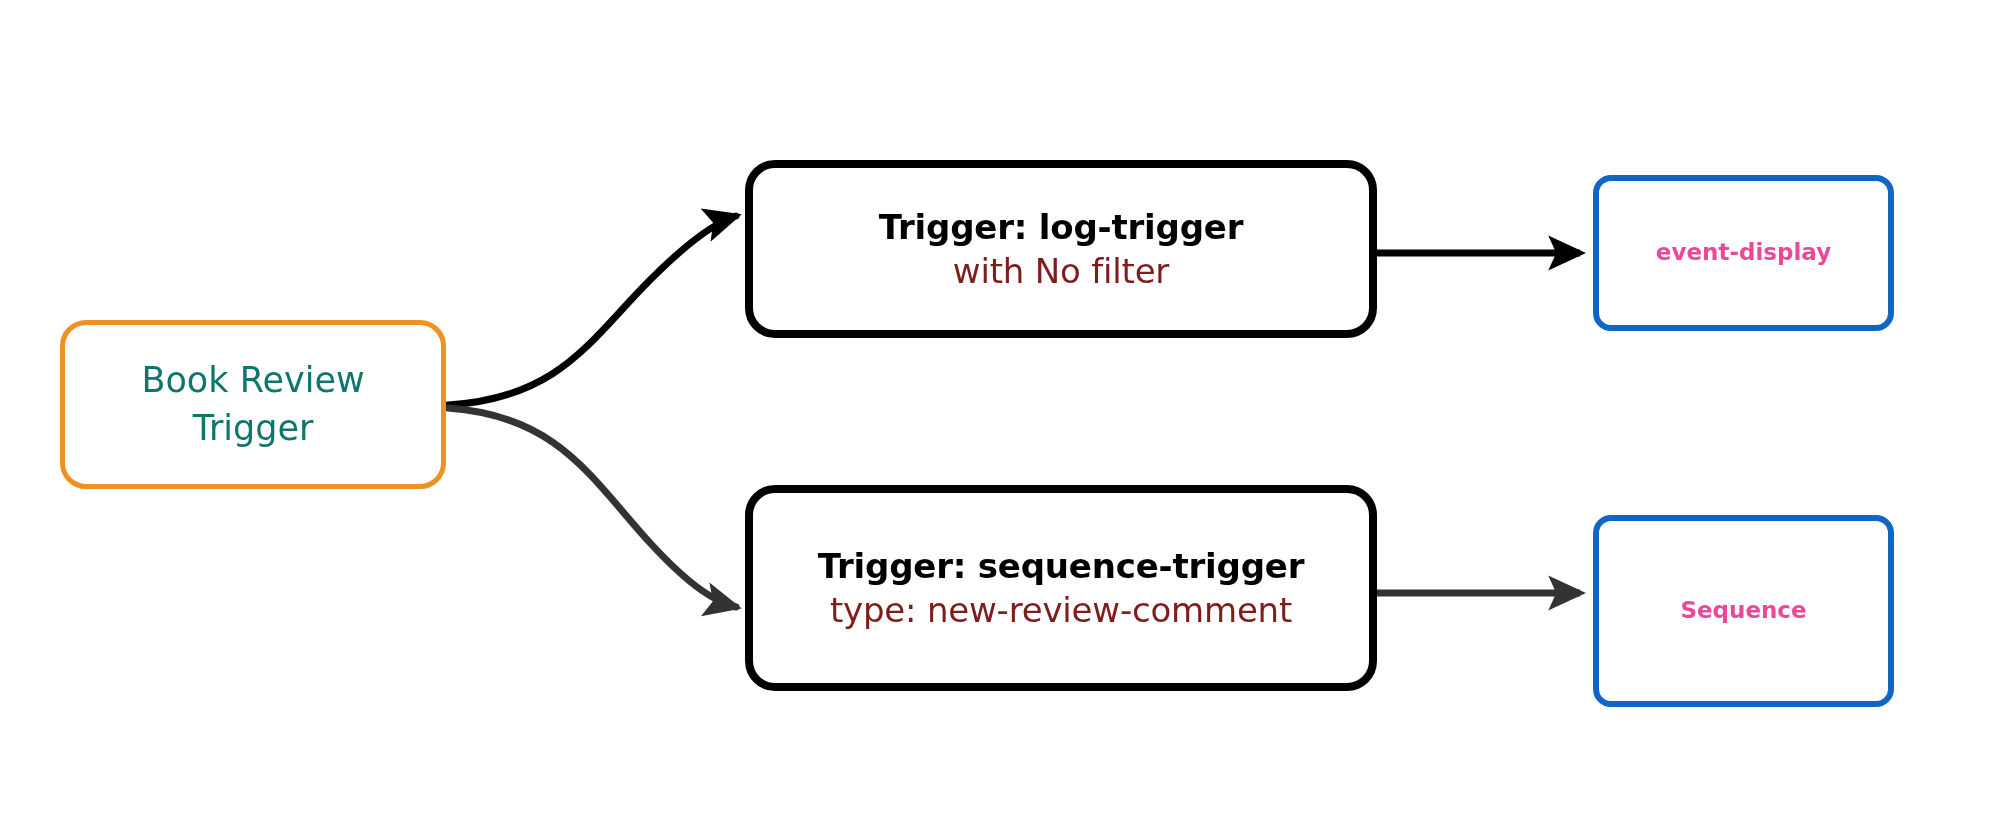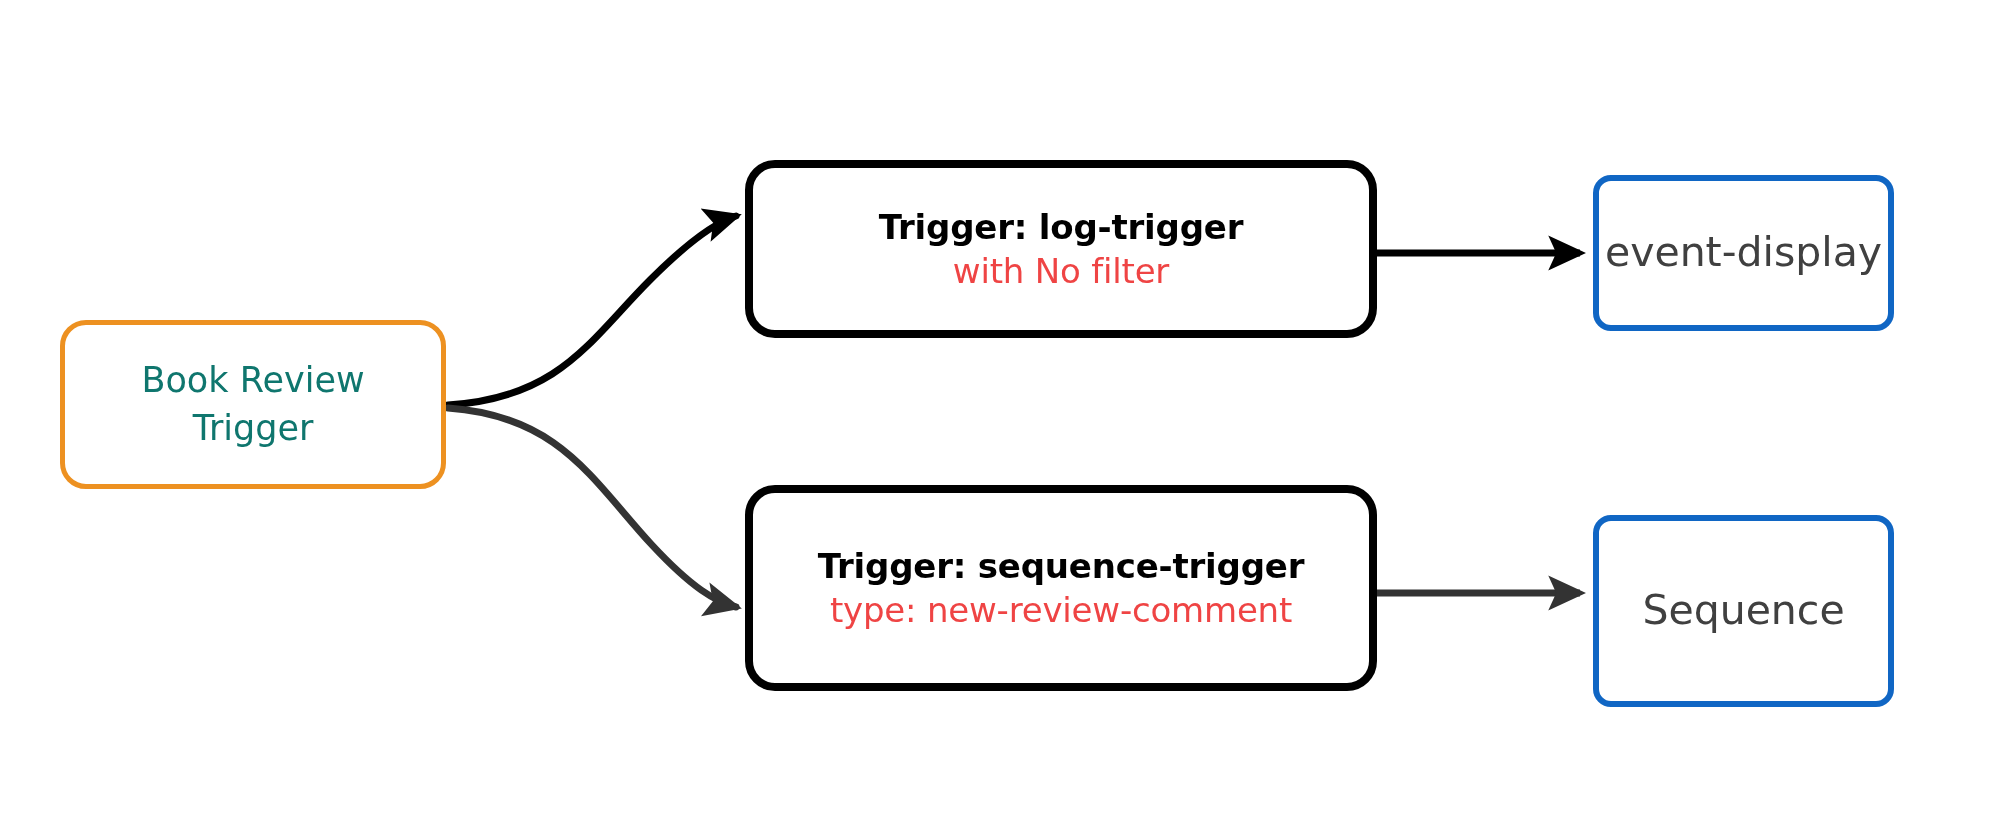--- a/index.html
+++ b/index.html
@@ -65,44 +65,44 @@
     height: 206px;
   }
   .node-trigger .node-line-title {
     color: #000000;
     font-size: 34px;
     font-weight: 700;
     line-height: 1.3;
     letter-spacing: -0.2px;
   }
   .node-trigger .node-line-sub {
-    color: #ef4444;
+    color: #7f1d1d;
     font-size: 34px;
     font-weight: 400;
     line-height: 1.3;
     letter-spacing: -0.2px;
   }
   .node-endpoint {
     left: 1593px;
     width: 301px;
     border: 6px solid #1066c4;
     border-radius: 18px;
   }
   .node-endpoint-top {
     top: 175px;
     height: 156px;
   }
   .node-endpoint-bottom {
     top: 515px;
     height: 192px;
   }
   .node-endpoint .node-line {
-    color: #404040;
-    font-size: 41px;
-    font-weight: 400;
+    color: #ec4899;
+    font-size: 23px;
+    font-weight: 700;
     line-height: 1.3;
   }
 </style>
 </head>
 <body>
 
 <div id="diagram-canvas">
 
   <svg id="edge-layer" viewBox="0 0 1999 831" width="1999" height="831" xmlns="http://www.w3.org/2000/svg">
     <defs>

